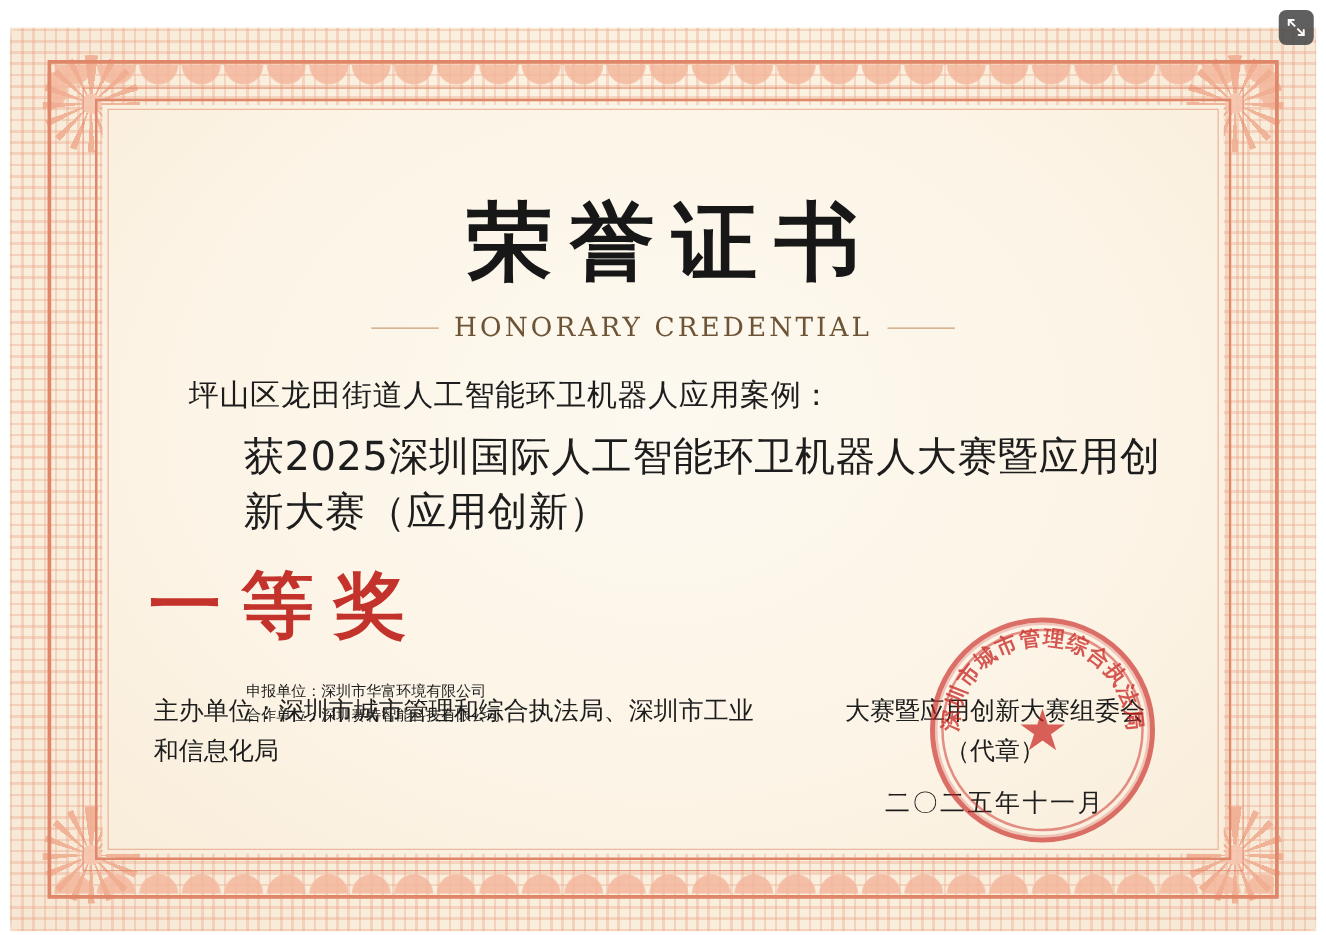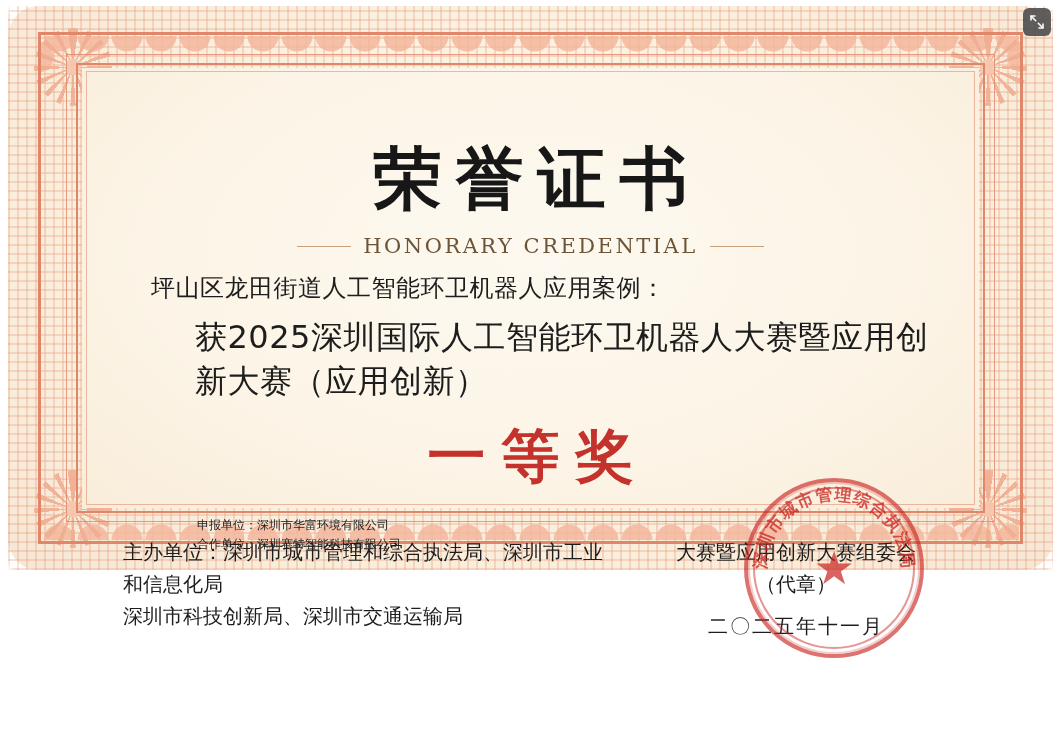--- a/index.html
+++ b/index.html
@@ -37,27 +37,26 @@
     justify-content: center;
     z-index: 40;
     cursor: pointer;
   }
   #expand-btn svg { display: block; }
 
   
   #certificate {
     position: absolute;
     left: 8px;
-    top: 6px;
+    top: 22px;
     width: 1045px;
-    height: 564px;
+    height: 723px;
     background:
       radial-gradient(ellipse at 50% 45%, #fdf7ea 0%, #fbf1e0 55%, #f6e7d4 100%);
     box-sizing: border-box;
-    border-radius: 31px;
   }
 
   
   .band-outer {
     position: absolute;
     left: 0; top: 0; right: 0; bottom: 0;
     background:
       repeating-linear-gradient(90deg,
         rgba(232,150,120,0.30) 0px,
         rgba(232,150,120,0.30) 2px,
@@ -177,38 +176,37 @@
   }
   .title-en {
     font-family: "DejaVu Serif", "Liberation Serif", serif;
     font-size: 21px;
     letter-spacing: 2.5px;
     color: #6d5436;
     white-space: nowrap;
   }
 
   .body-lines {
-    margin-top: 14px;
+    margin-top: 26px;
     font-family: "DejaVu Sans", sans-serif;
     color: #1d1d1d;
   }
   .line-1 {
     font-size: 24px;
     padding-left: 48px;
     letter-spacing: .5px;
   }
   .line-2 {
     font-size: 32px;
     padding-left: 92px;
     margin-top: 12px;
     letter-spacing: .5px;
   }
 
   .award {
-    text-align: center;
     margin-top: 14px;
     font-family: "DejaVu Serif", "Liberation Serif", serif;
     font-weight: 700;
     font-size: 58px;
     letter-spacing: 16px;
     text-indent: 16px;
     color: #c3322b;
   }
 
   .units {
@@ -327,21 +325,20 @@
 
       <div class="units">
         <div>申报单位：深圳市华富环境有限公司</div>
         <div>合作单位：深圳赛特智能科技有限公司</div>
       </div>
 
       <div class="footer">
 
         <div class="organizers">
           <div>主办单位：深圳市城市管理和综合执法局、深圳市工业和信息化局</div>
-          <div>深圳市科技创新局、深圳市交通运输局</div>
         </div>
 
         <div class="issuer">
           <div class="seal">
             <svg width="172" height="172" viewBox="0 0 172 172">
               <defs>
                 <path id="sealArc" d="M 18,86 A 68,68 0 1 1 154,86" fill="none"></path>
               </defs>
               <circle cx="86" cy="86" r="80" fill="none" stroke="rgba(200,34,30,.55)" stroke-width="2"></circle>
               <text>

